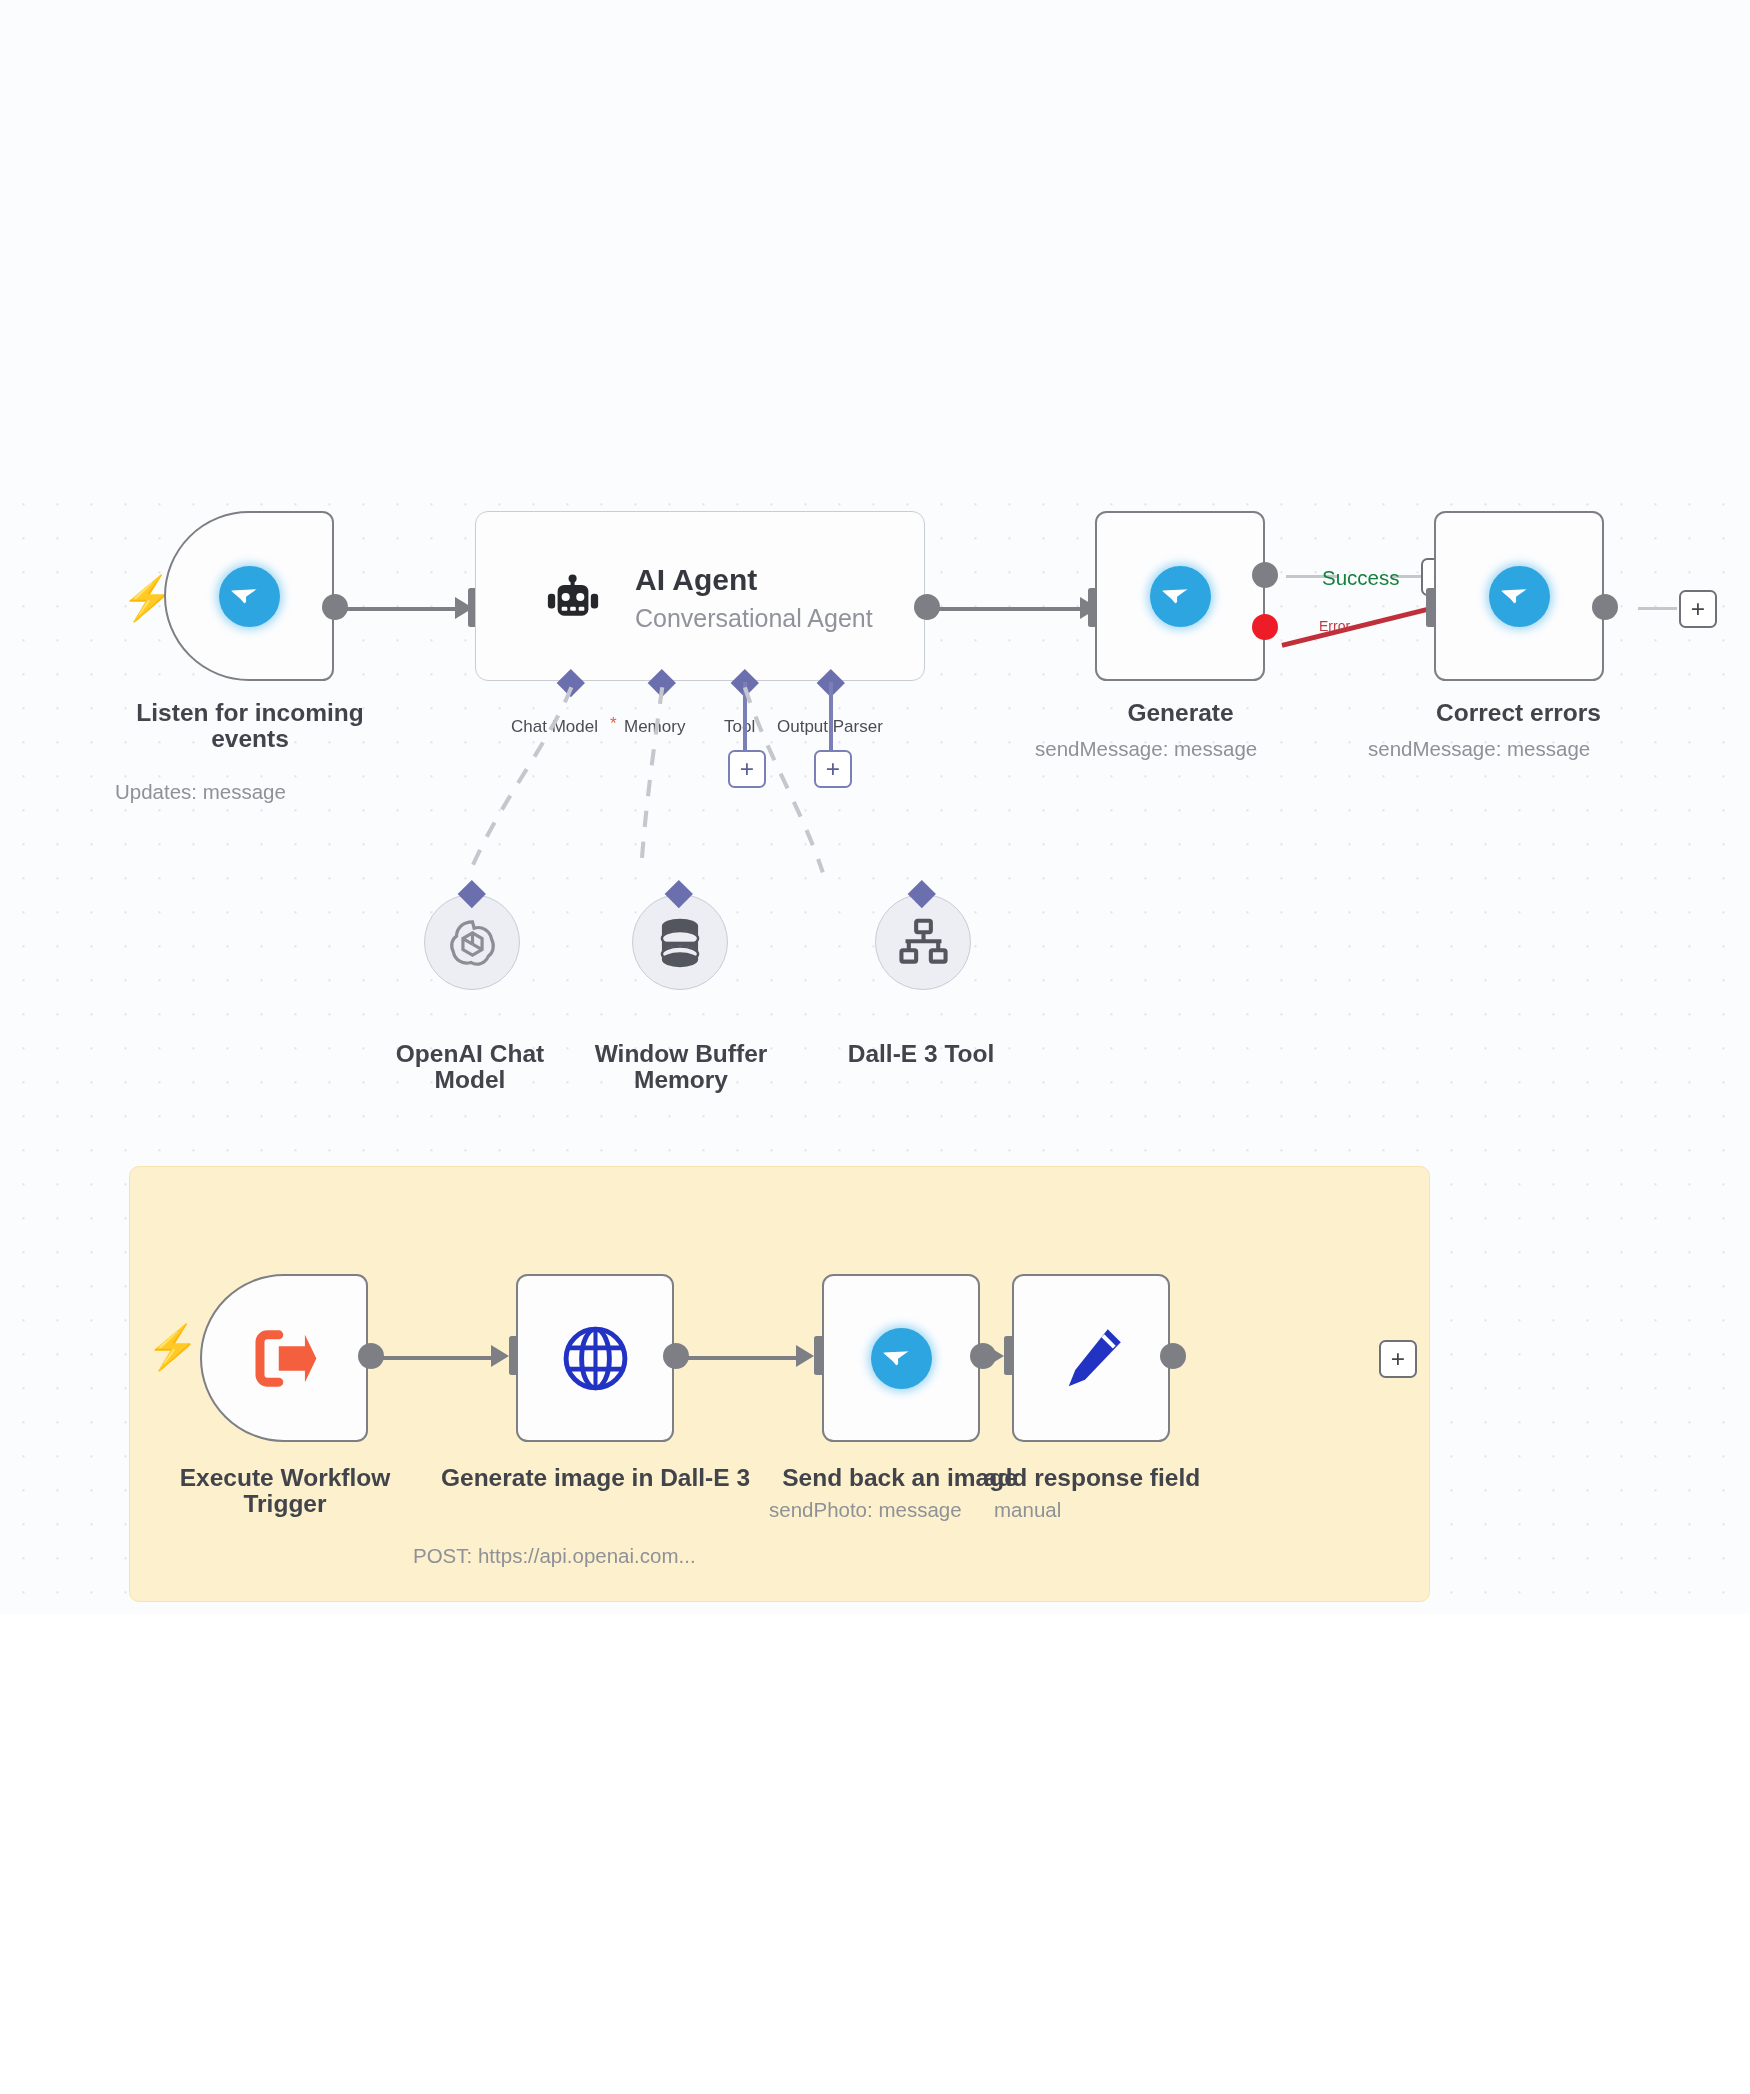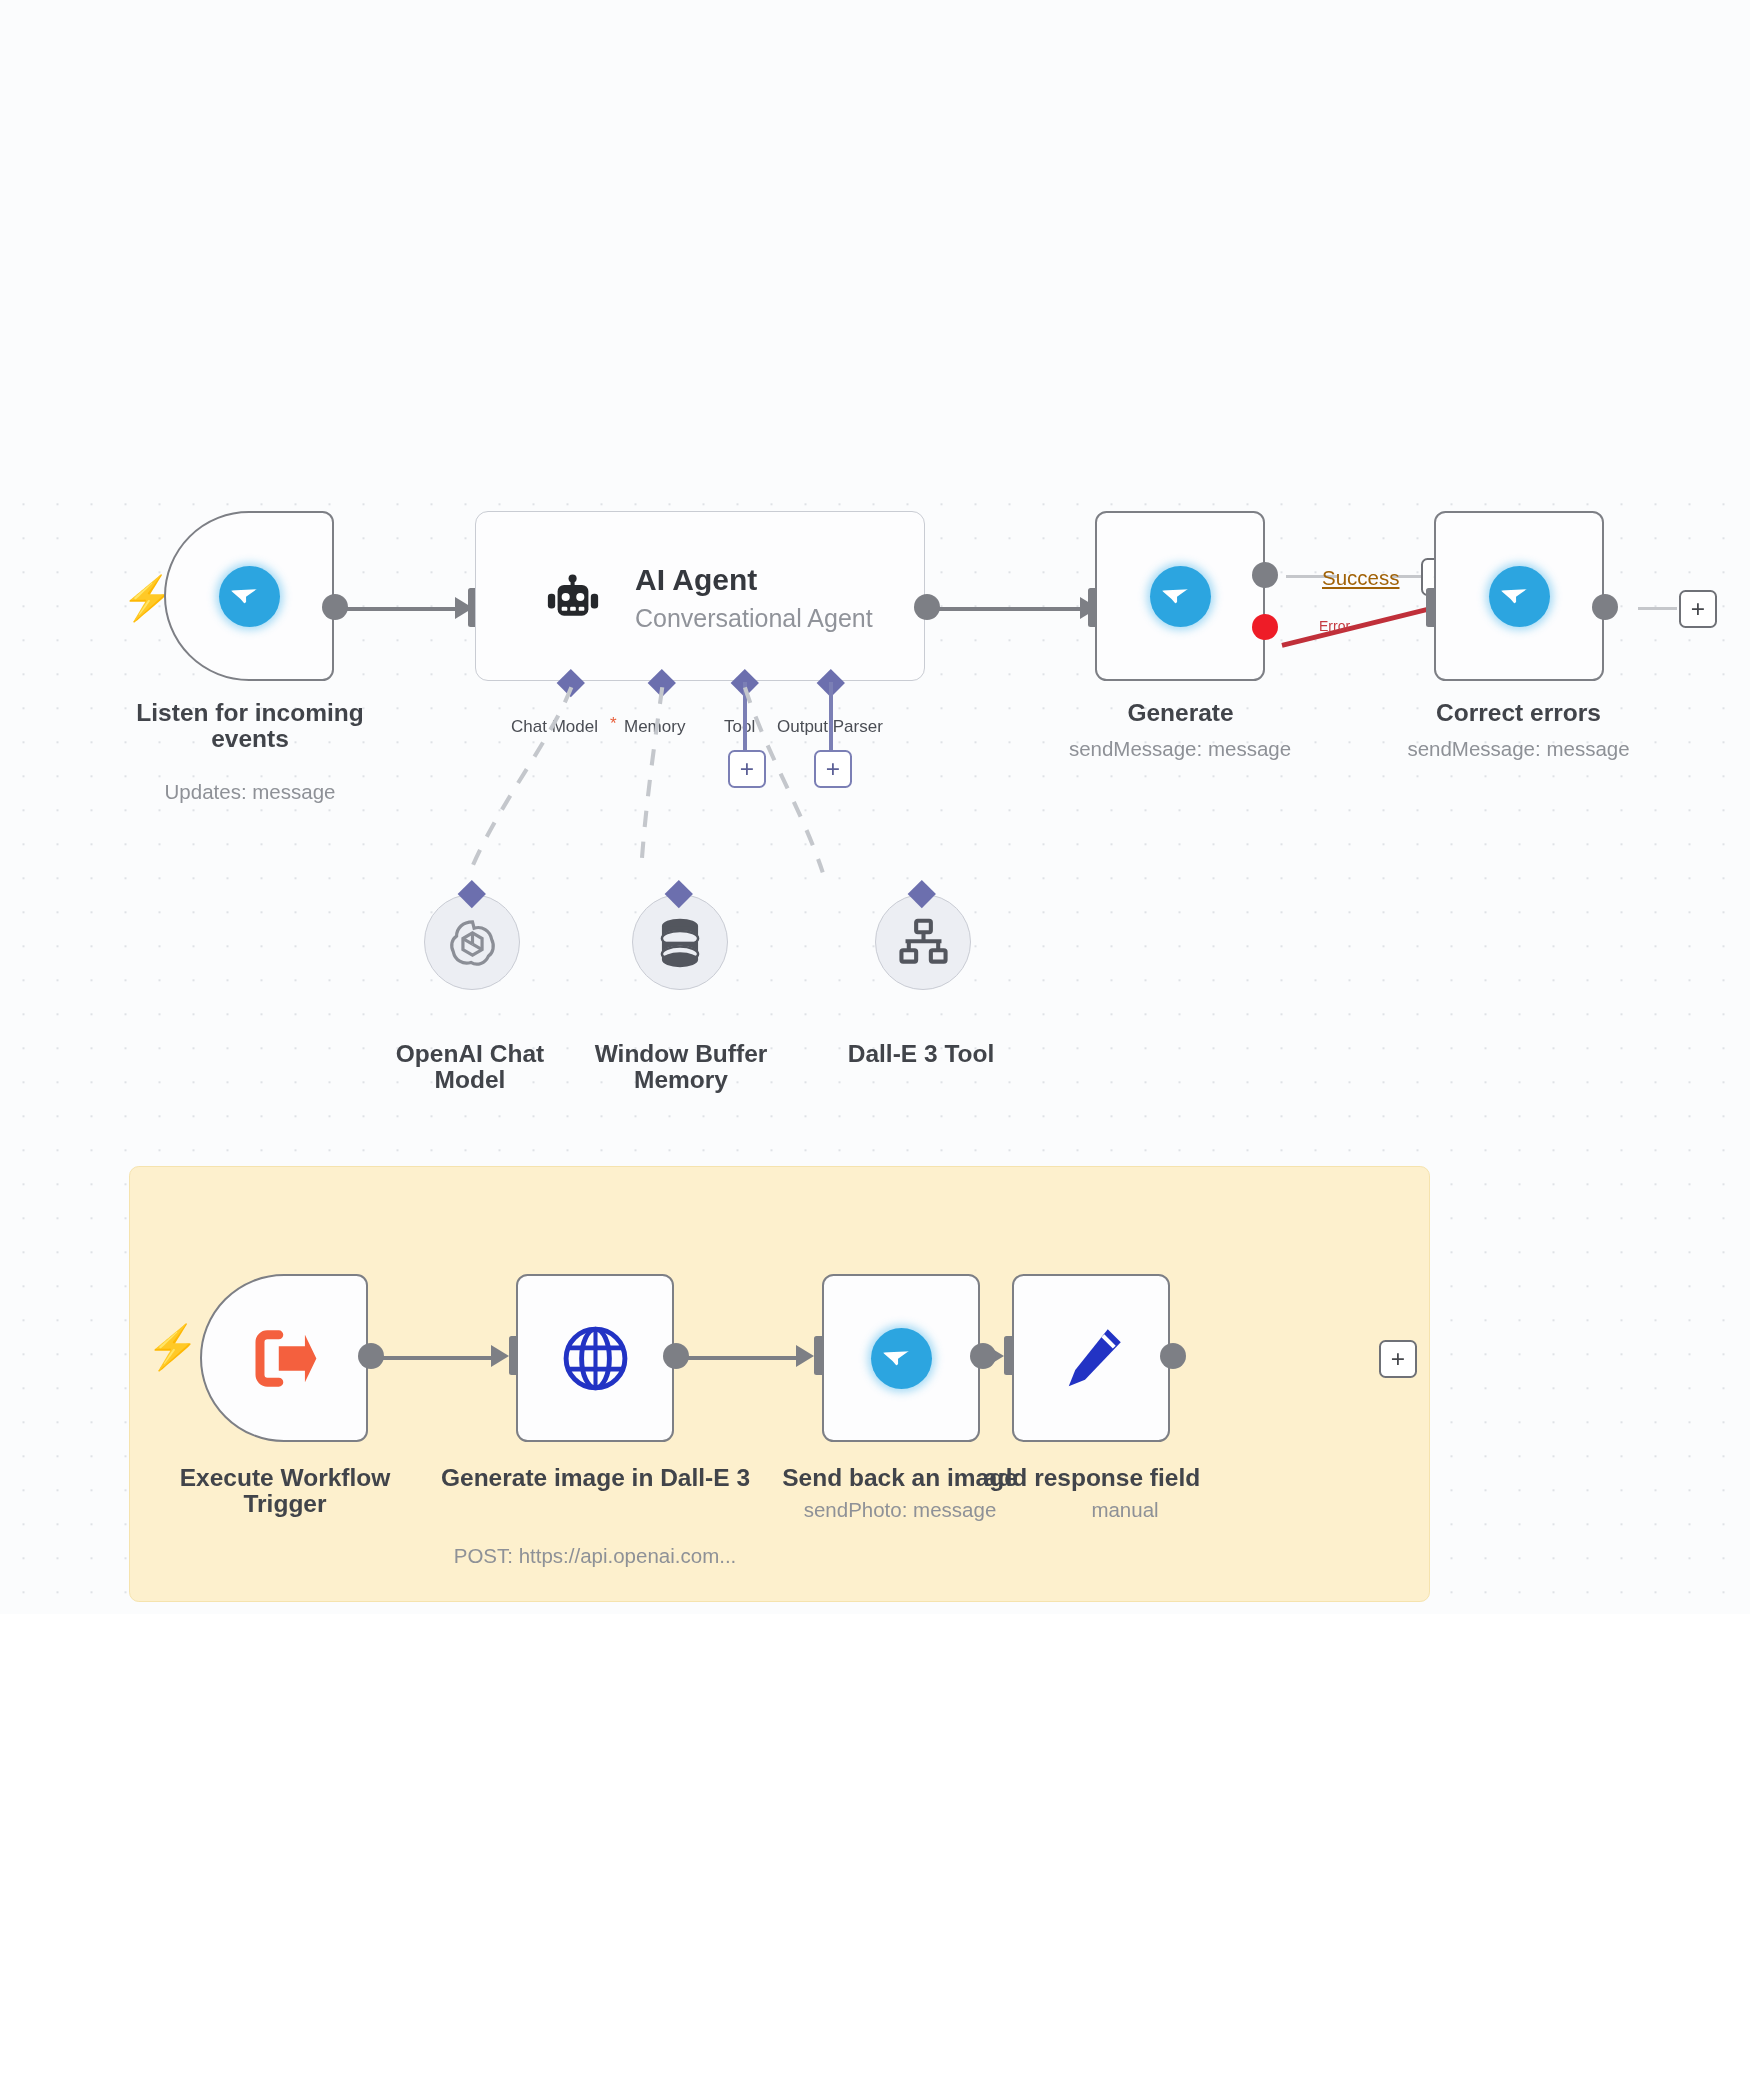--- a/index.html
+++ b/index.html
@@ -97,21 +97,21 @@
     color:#45474c;font-size:24.5px;line-height:1;font-weight:500;
   }
   .plusbox.purple{border-color:#7b7fb5;color:#5b5f96;}
 
   
   .cap{
     position:absolute;text-align:center;
     color:#41444a;font-weight:bold;font-size:24.5px;line-height:1.07;
   }
   .sub{
-    position:absolute;text-align:center;
+    position:absolute;text-align:left;
     color:#8e9197;font-weight:normal;font-size:20.5px;line-height:1.1;
   }
 
   
   .diamond{
     position:absolute;width:19.6px;height:19.6px;background:#6c6fae;
     transform:rotate(45deg);
   }
   .slot-label{
     position:absolute;color:#4a4d54;font-size:17px;white-space:nowrap;
@@ -217,21 +217,21 @@
     <path d="M269 10 C 258 90, 248 160, 243 236" stroke="#c4c7cc" stroke-width="5" fill="none" stroke-dasharray="20 18"></path>
     <path d="M370 10 C 396 90, 440 160, 465 236" stroke="#c4c7cc" stroke-width="5" fill="none" stroke-dasharray="20 18"></path>
   </svg>
 
   <div class="in-rect" style="left:1088px;top:588px;"></div>
   <div class="node" style="left:1095px;top:511px;width:170px;height:170px;justify-content:center;">
     <div class="tg-icon"></div>
   </div>
   <div class="out-dot" style="left:1252px;top:562px;"></div>
   <div class="out-dot err" style="left:1252px;top:614px;"></div>
-  <div class="slot-label" style="left:1322px;top:566px;font-size:20.5px;color:#a16207;text-decoration:underline;">Success</div>
+  <div class="slot-label" style="left:1322px;top:566px;font-size:20.5px;color:#15803d;">Success</div>
   <div class="slot-label" style="left:1319px;top:618px;font-size:14px;color:#c43a41;">Error</div>
   <div class="cap" style="left:1056px;top:700px;width:249px;">Generate</div>
   <div class="sub" style="left:1035px;top:738px;width:290px;">sendMessage: message</div>
 
   <div class="plusbox" style="left:1421px;top:558px;">+</div>
 
   <div class="in-rect" style="left:1426px;top:588px;"></div>
   <div class="node" style="left:1434px;top:511px;width:170px;height:170px;justify-content:center;">
     <div class="tg-icon"></div>
   </div>

